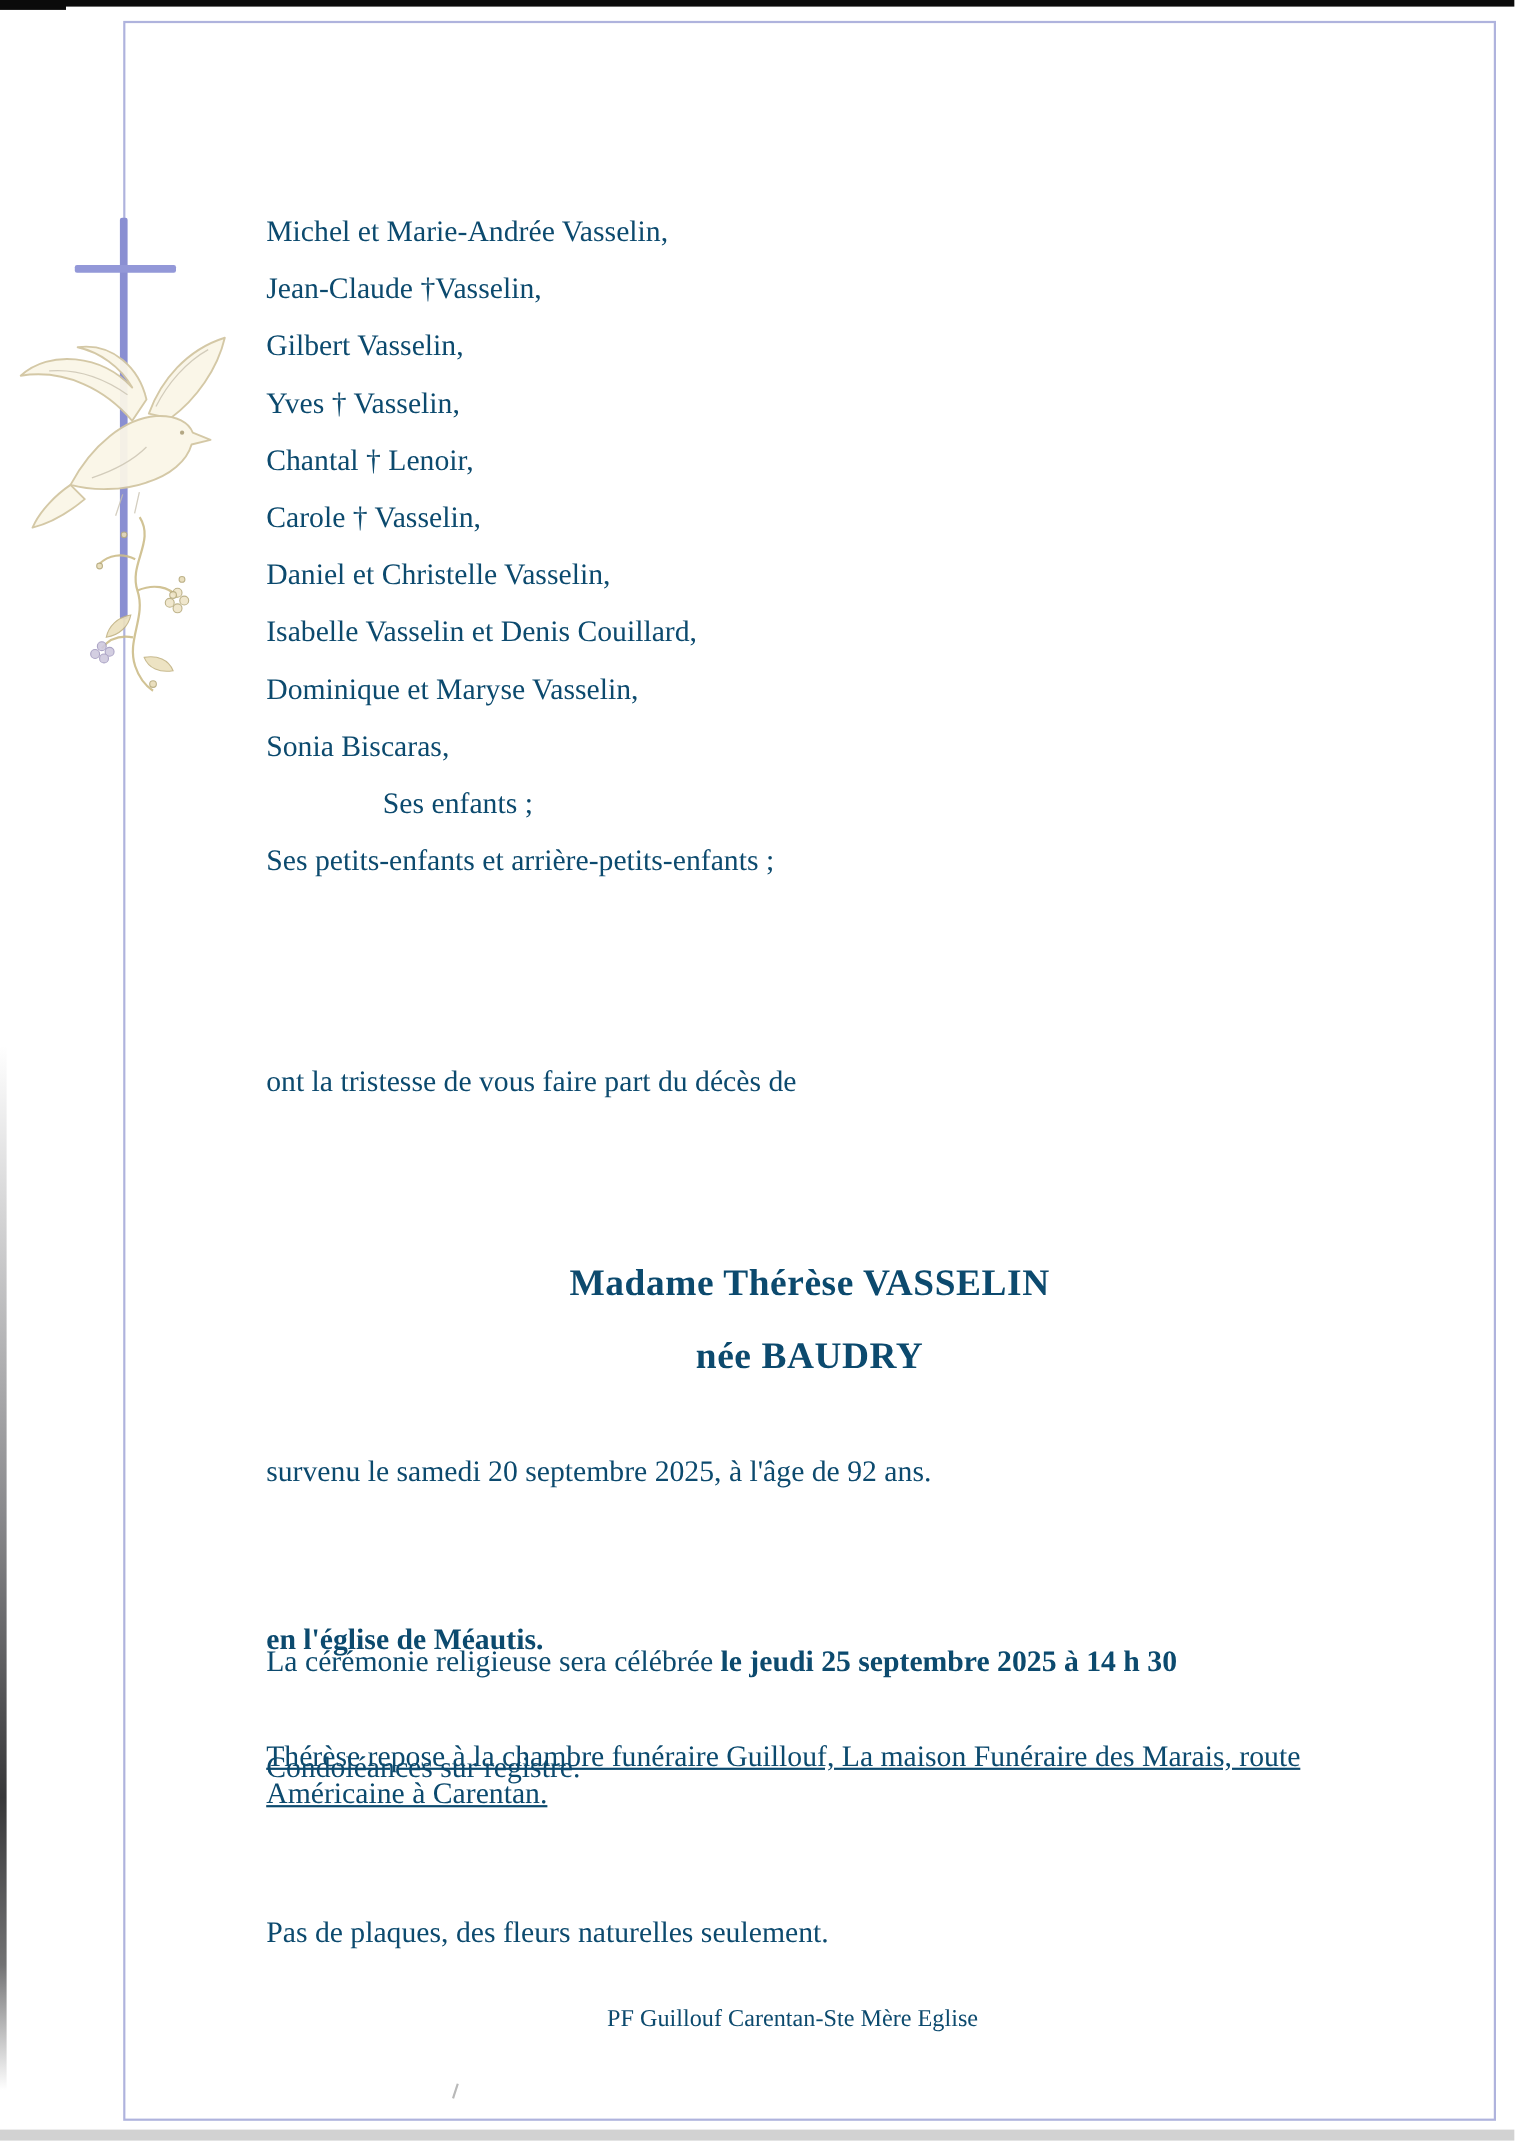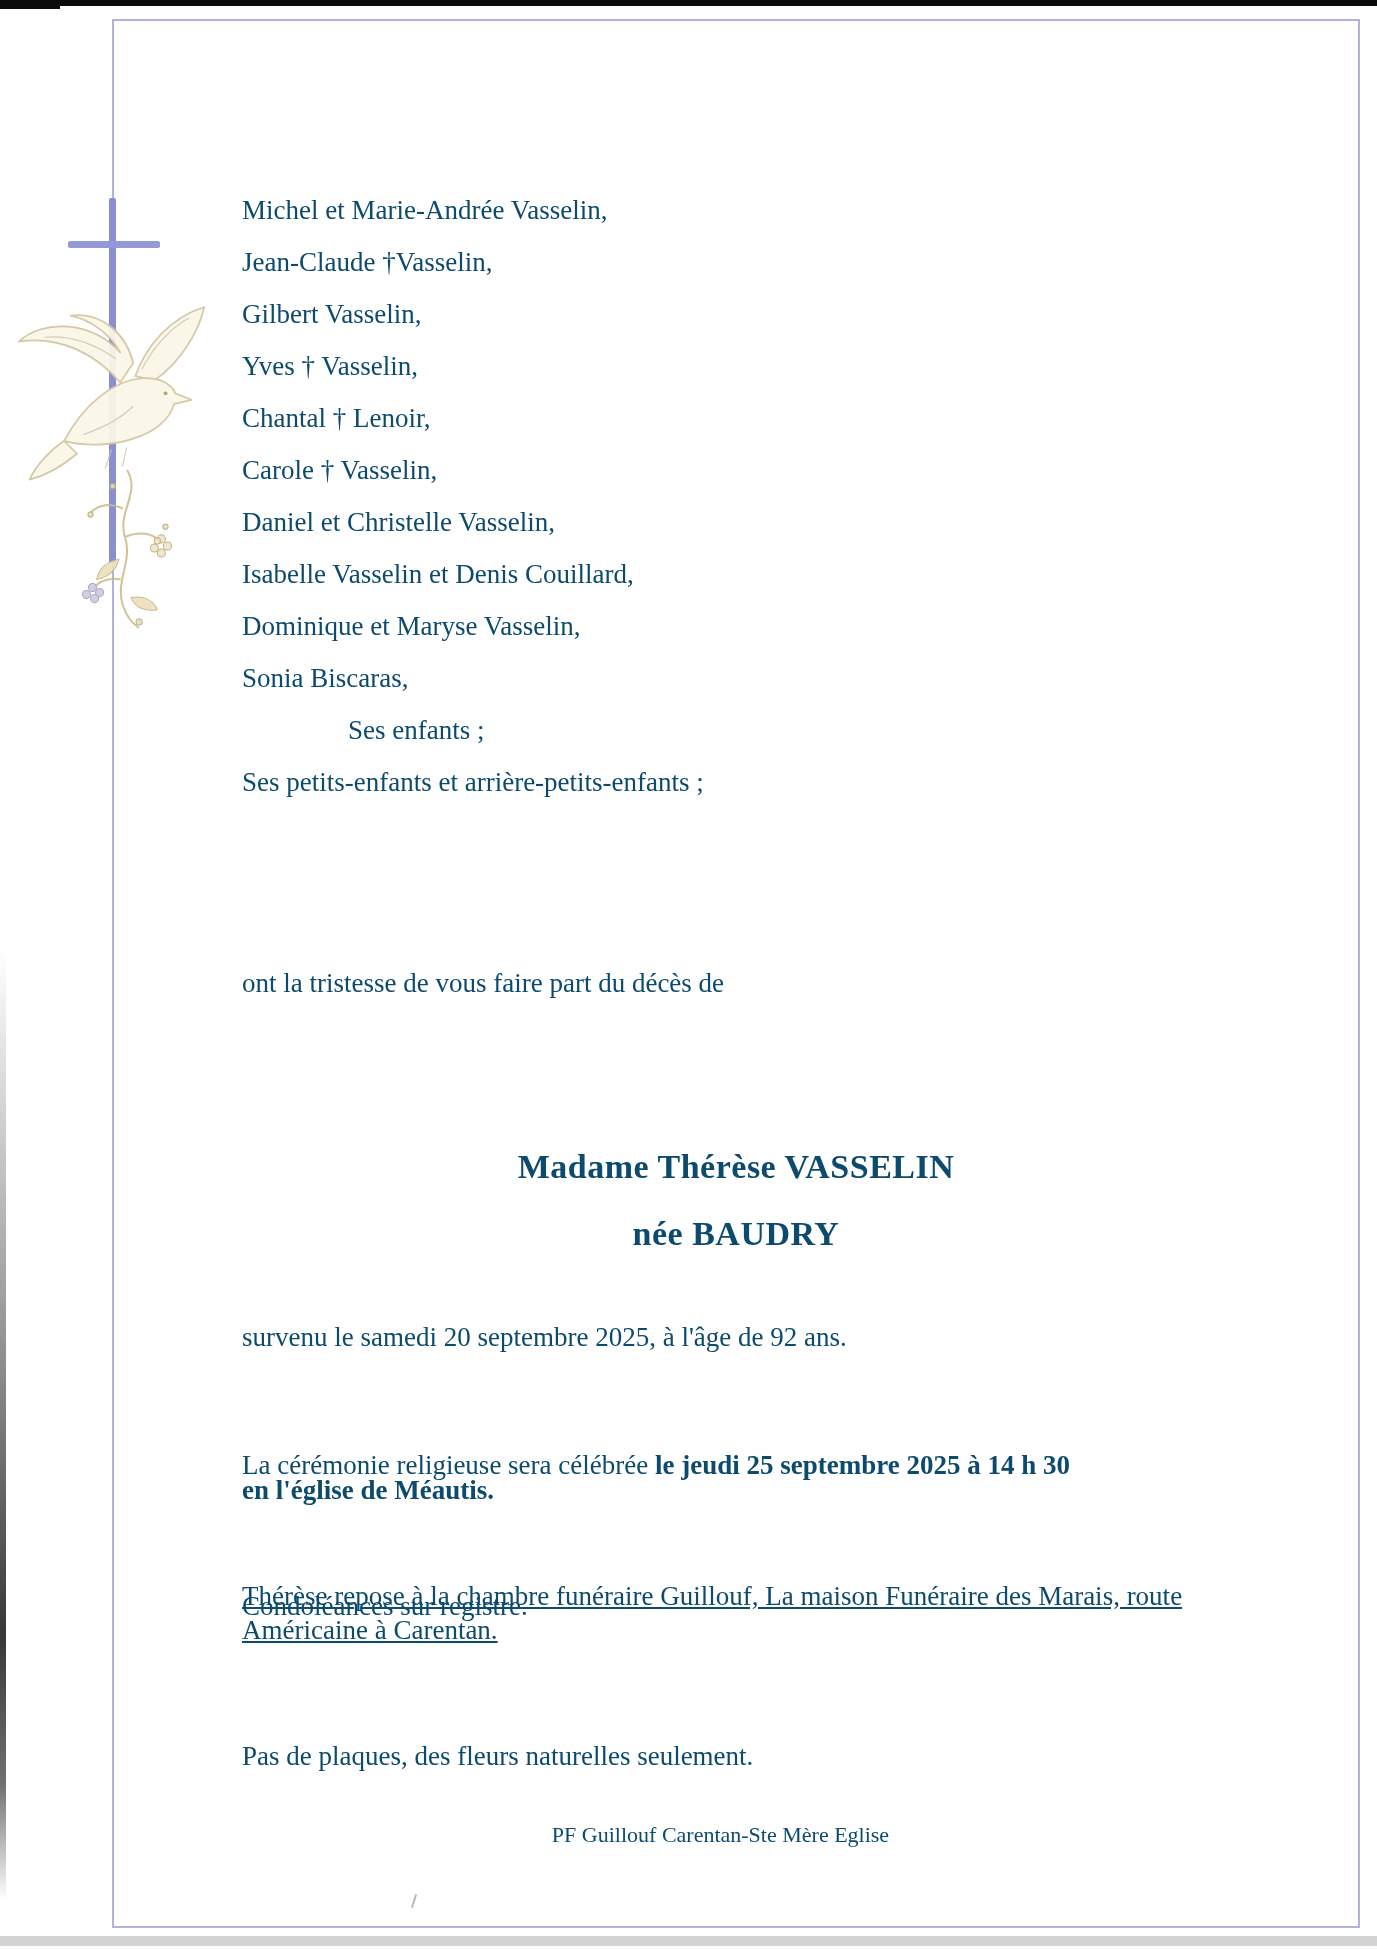--- a/index.html
+++ b/index.html
@@ -120,21 +120,21 @@
     <div>Ses petits-enfants et arrière-petits-enfants ;</div>
   </div>
 
   <div class="txt" style="top:966px;">ont la tristesse de vous faire part du décès de</div>
 
   <div class="center-band heading" style="top:1148px;">Madame Thérèse VASSELIN</div>
   <div class="center-band heading" style="top:1215px;">née BAUDRY</div>
 
   <div class="txt" style="top:1320px;">survenu le samedi 20 septembre 2025, à l'âge de 92 ans.</div>
 
-  <div class="txt" style="top:1448px;text-align:right;"><span>La cérémonie religieuse sera célébrée </span><span class="b">le jeudi 25 septembre 2025 à 14 h 30</span></div>
+  <div class="txt" style="top:1493px;text-align:right;"><span>La cérémonie religieuse sera célébrée </span><span class="b">le jeudi 25 septembre 2025 à 14 h 30</span></div>
 
   <div class="txt b" style="top:1473px;">en l'église de Méautis.</div>
 
   <div class="txt" style="top:1589px;">Condoléances sur registre.</div>
   <div class="txt wrapblock" style="top:1579px;text-decoration:underline;">Thérèse repose à la chambre funéraire Guillouf, La maison Funéraire des Marais, route Américaine à Carentan.</div>
   <div class="txt" style="top:1739px;">Pas de plaques, des fleurs naturelles seulement.</div>
 
   <div class="footer">PF Guillouf Carentan-Ste Mère Eglise</div>
 
 </div>

